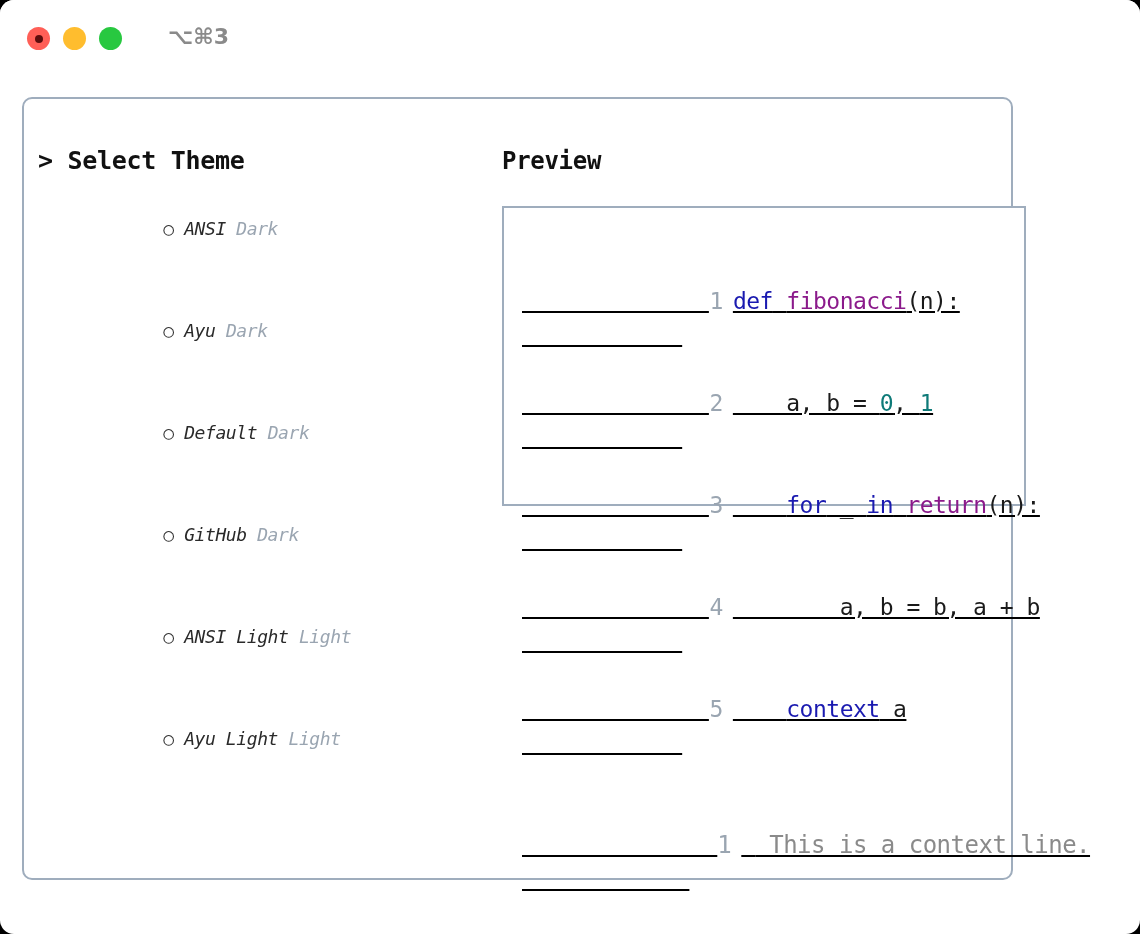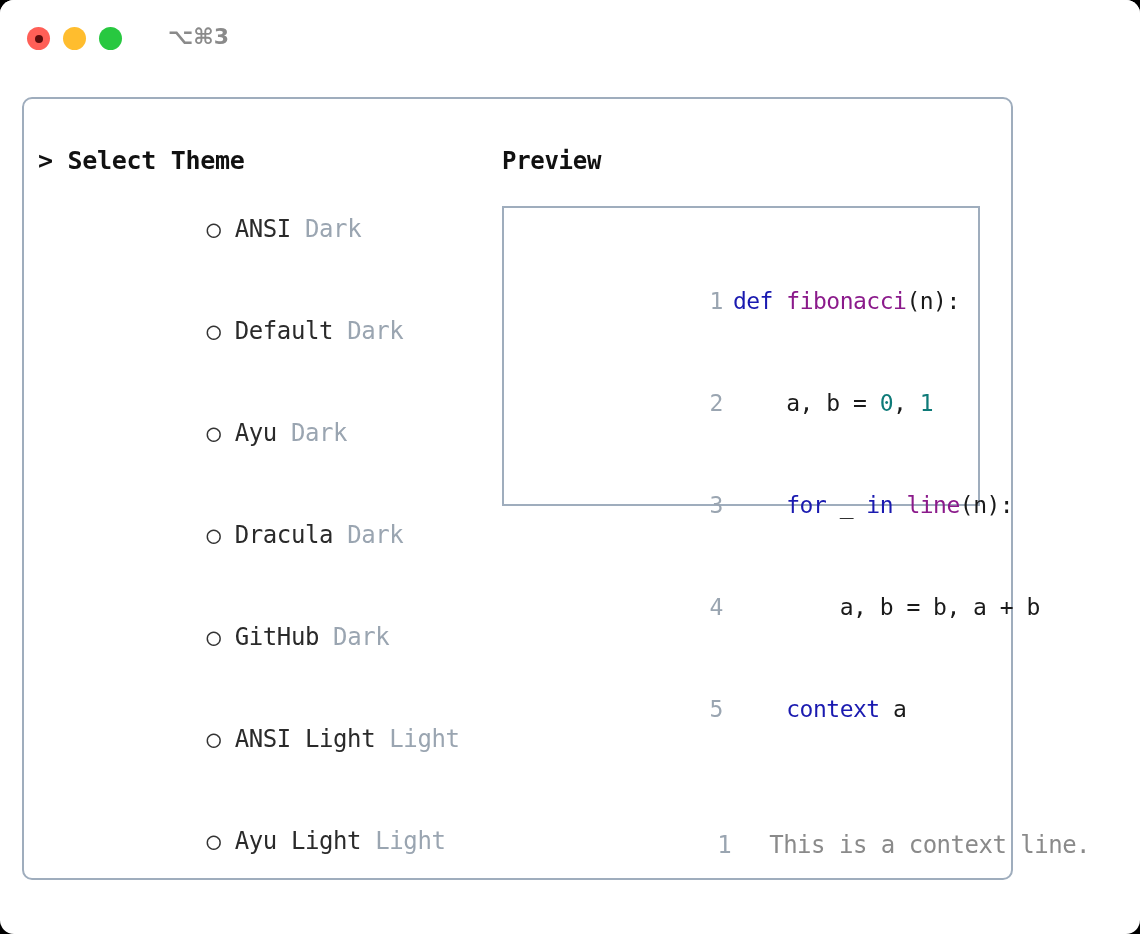--- a/index.html
+++ b/index.html
@@ -106,25 +106,26 @@
   .prompt-header {
     font-size: 25px;
     font-weight: 700;
     color: #111111;
     line-height: 34px;
     white-space: pre;
     letter-spacing: -0.3px;
   }
 
   .opt-row {
-    font-size: 24px;
+    font-size: 18px;
     line-height: 34px;
     color: #2a2a2a;
     white-space: pre;
     letter-spacing: -0.4px;
+    font-style: italic;
   }
   .opt-row .marker { color: #333333; }
   .opt-row .name { color: #2a2a2a; }
   .opt-row .tag  { color: #9aa5b1; }
 
   
   .right-col {
     position: absolute;
     left: 478px;
     top: 45px;
@@ -134,26 +135,27 @@
   .preview-header {
     font-size: 24px;
     font-weight: 700;
     color: #111111;
     line-height: 34px;
     letter-spacing: -0.3px;
   }
 
   .preview-box {
     margin-top: 28px;
-    width: 478px;
+    width: 524px;
     height: 300px;
     border: 2px solid #9fadbd;
     box-sizing: border-box;
     background: #ffffff;
     padding: 42px 0 0 18px;
+    text-decoration: underline;
   }
 
   .code-line {
     font-size: 23px;
     line-height: 34px;
     white-space: pre;
     letter-spacing: -0.5px;
   }
   .ln {
     color: #9aa5b1;
@@ -196,27 +198,24 @@
 
       <div class="left-col">
 
         <div class="prompt-header">&gt; Select Theme</div>
 
         <div>
           <div class="opt-row">
             <span class="marker">○</span><span> </span><span class="name">ANSI</span><span> </span><span class="tag">Dark</span>
           </div>
           <div class="opt-row">
+            <span class="marker">○</span><span> </span><span class="name">Ayu</span><span> </span><span class="tag">Dark</span>
+          </div>
+          <div class="opt-row">
             <span class="marker">○</span><span> </span><span class="name">Default</span><span> </span><span class="tag">Dark</span>
-          </div>
-          <div class="opt-row">
-            <span class="marker">○</span><span> </span><span class="name">Ayu</span><span> </span><span class="tag">Dark</span>
-          </div>
-          <div class="opt-row">
-            <span class="marker">○</span><span> </span><span class="name">Dracula</span><span> </span><span class="tag">Dark</span>
           </div>
           <div class="opt-row">
             <span class="marker">○</span><span> </span><span class="name">GitHub</span><span> </span><span class="tag">Dark</span>
           </div>
           <div class="opt-row">
             <span class="marker">○</span><span> </span><span class="name">ANSI Light</span><span> </span><span class="tag">Light</span>
           </div>
           <div class="opt-row">
             <span class="marker">○</span><span> </span><span class="name">Ayu Light</span><span> </span><span class="tag">Light</span>
           </div>
@@ -231,21 +230,21 @@
         <div class="preview-box">
 
           <div>
             <div class="code-line">
               <span class="ln">1</span><span class="tok-kw">def</span><span class="tok-txt"> </span><span class="tok-fn">fibonacci</span><span class="tok-txt">(n):</span>
             </div>
             <div class="code-line">
               <span class="ln">2</span><span class="tok-txt">    a, b = </span><span class="tok-num">0</span><span class="tok-txt">, </span><span class="tok-num">1</span>
             </div>
             <div class="code-line">
-              <span class="ln">3</span><span class="tok-txt">    </span><span class="tok-kw">for</span><span class="tok-txt"> _ </span><span class="tok-kw">in</span><span class="tok-txt"> </span><span class="tok-fn">line</span><span class="tok-txt">(n):</span>
+              <span class="ln">3</span><span class="tok-txt">    </span><span class="tok-kw">for</span><span class="tok-txt"> _ </span><span class="tok-kw">in</span><span class="tok-txt"> </span><span class="tok-fn">return</span><span class="tok-txt">(n):</span>
             </div>
             <div class="code-line">
               <span class="ln">4</span><span class="tok-txt">        a, b = b, a + b</span>
             </div>
             <div class="code-line">
               <span class="ln">5</span><span class="tok-txt">    </span><span class="tok-kw">context</span><span class="tok-txt"> a</span>
             </div>
           </div>
 
           <div class="blank-line"></div>

